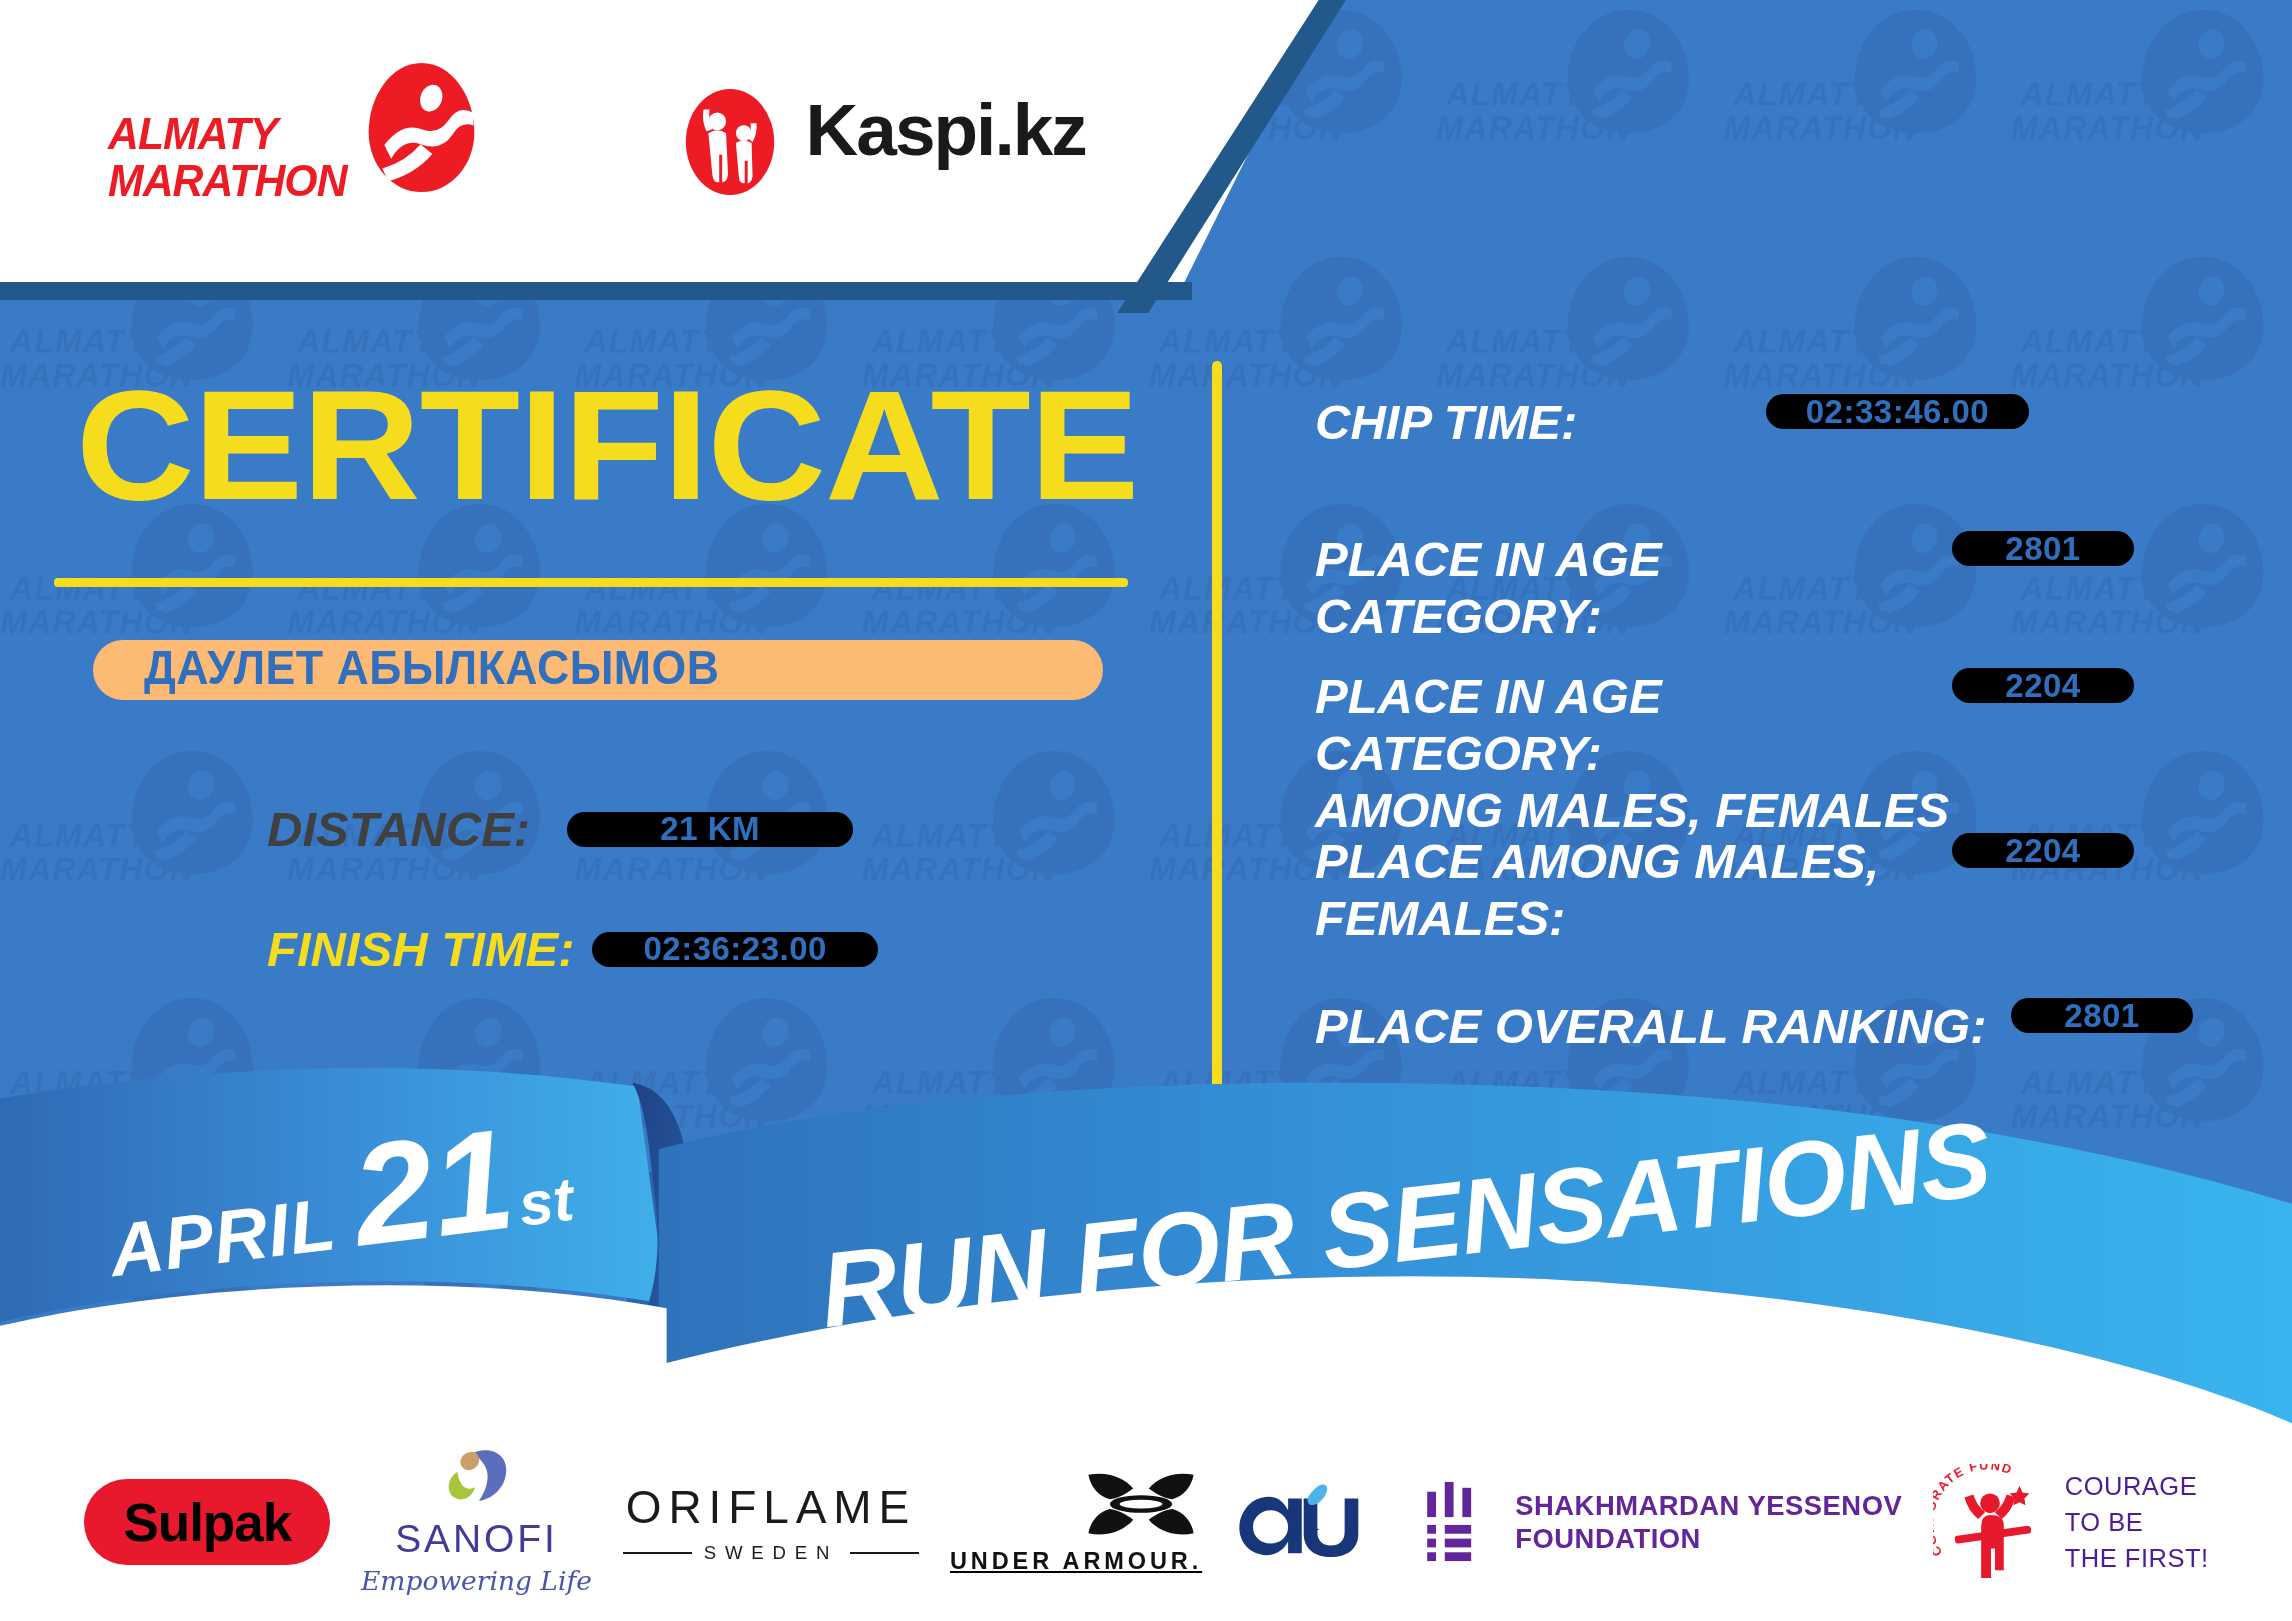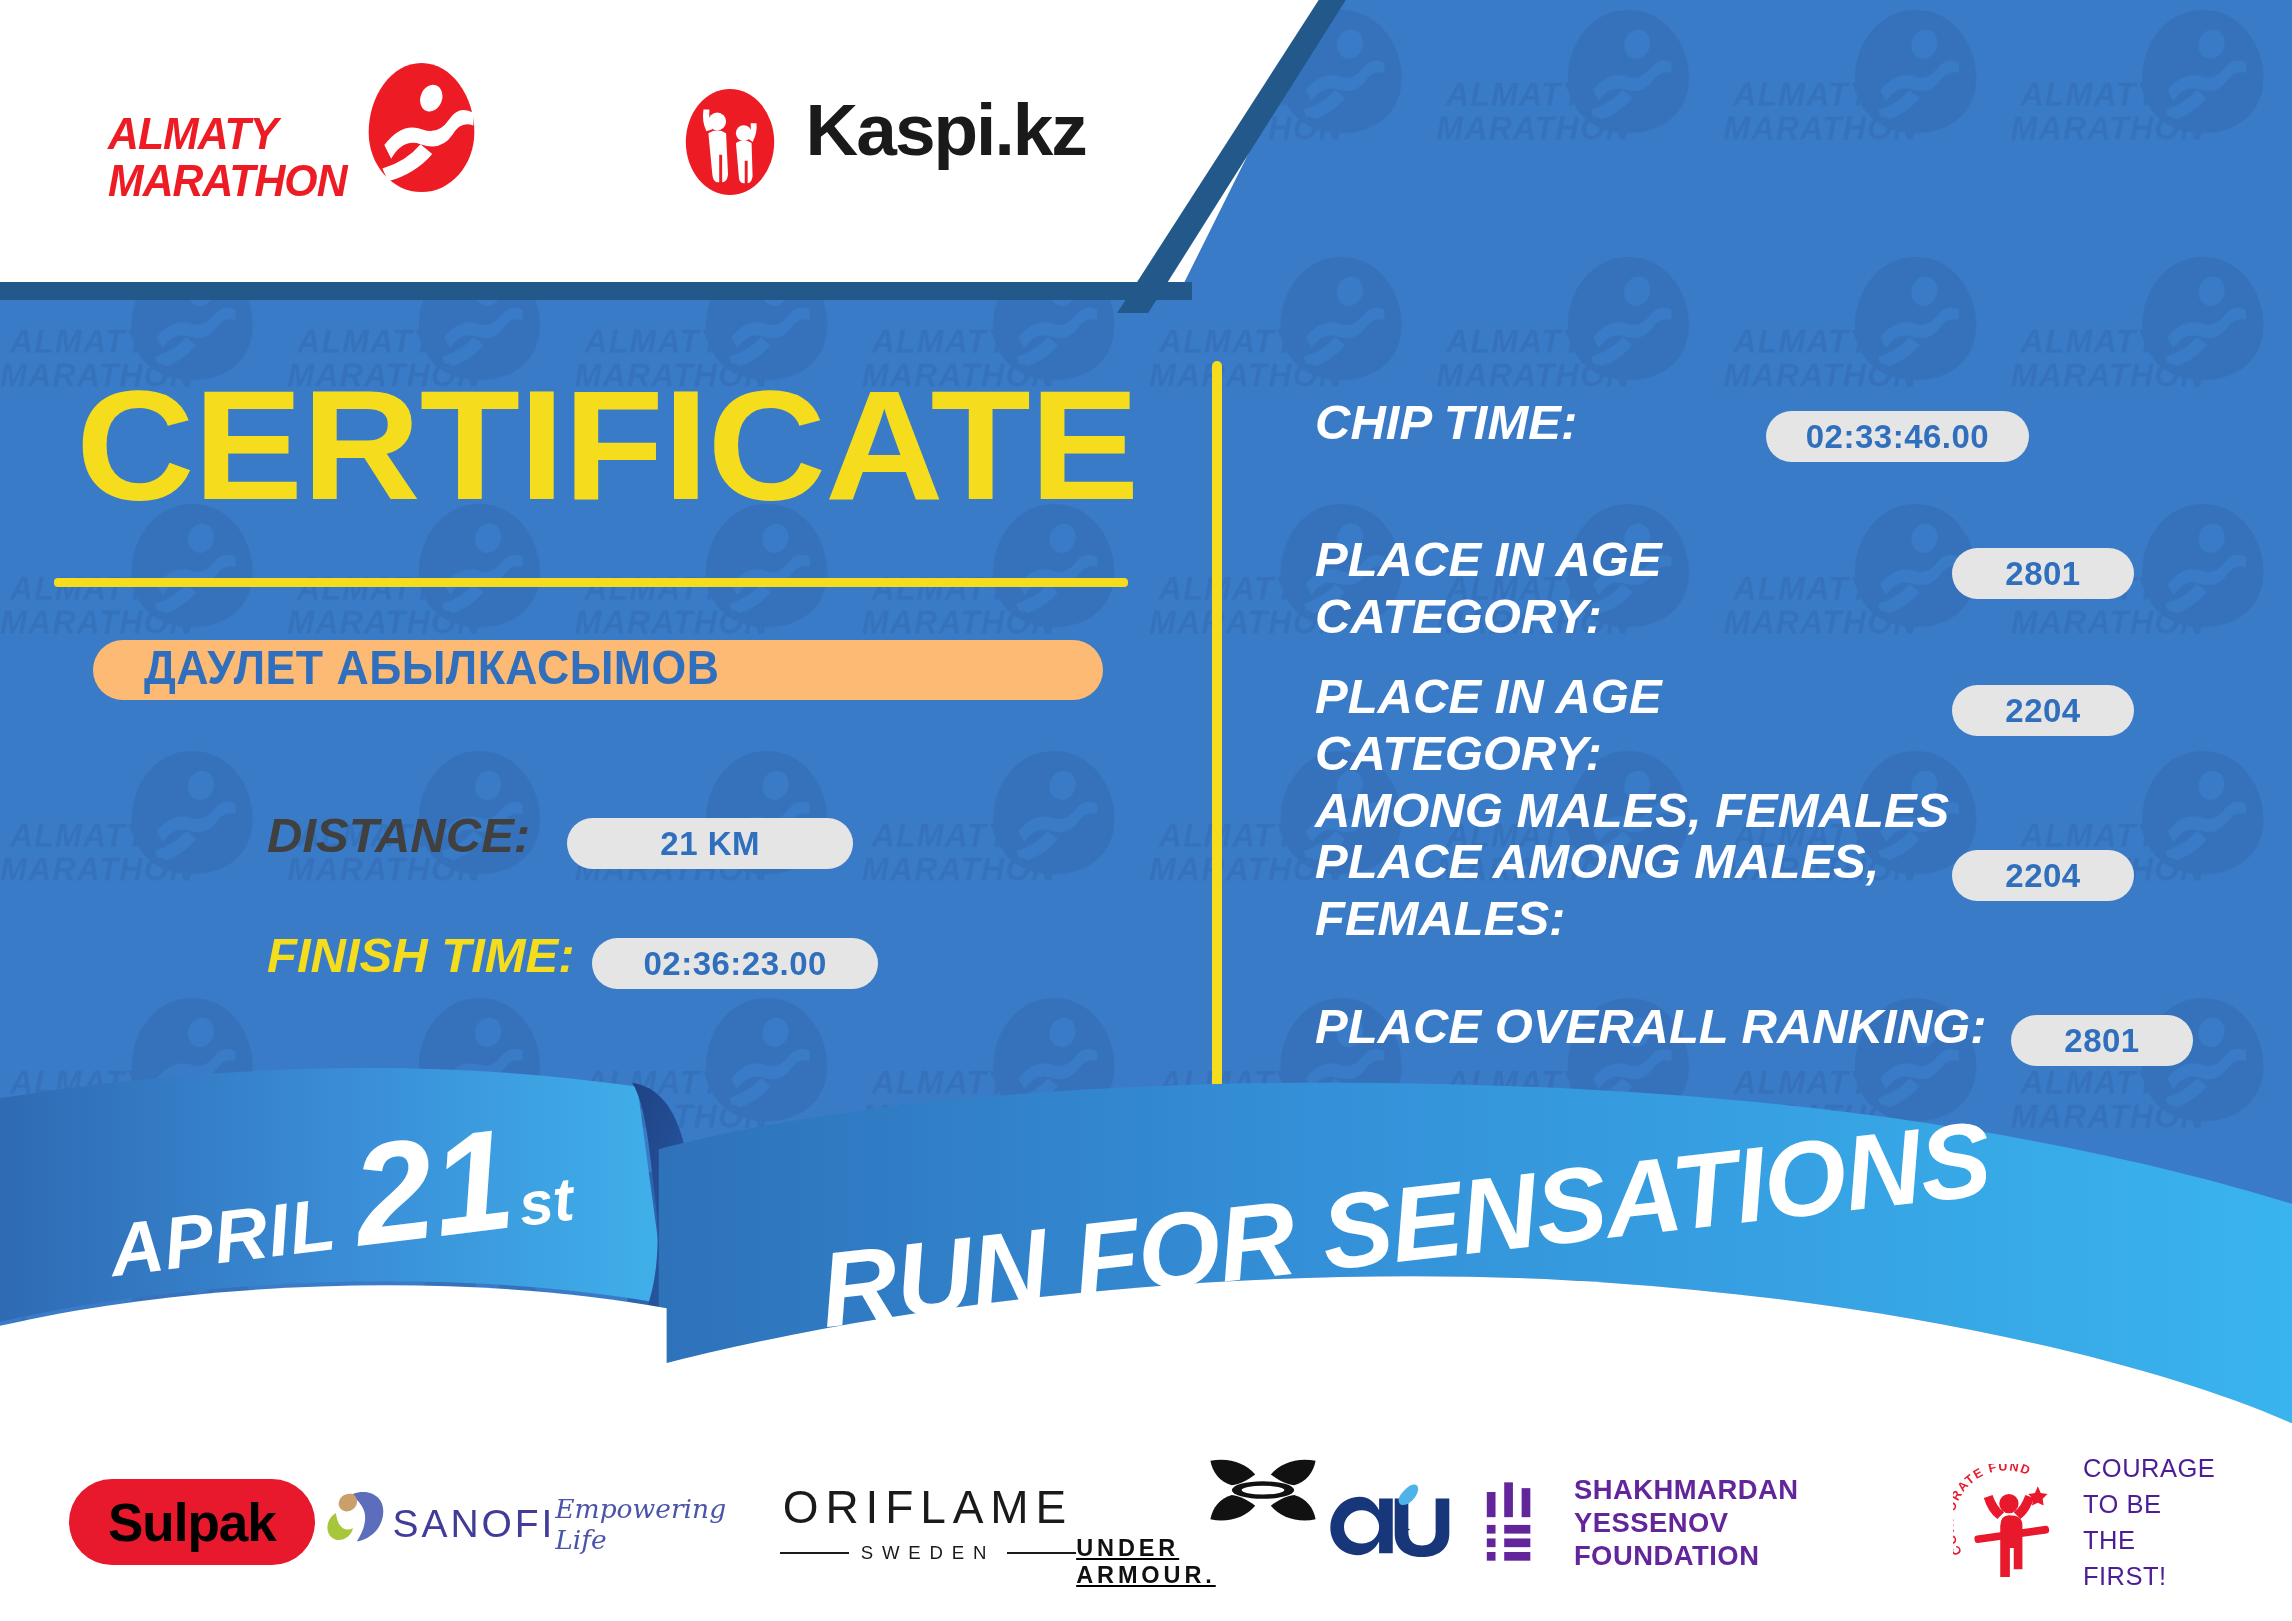--- a/index.html
+++ b/index.html
@@ -102,26 +102,25 @@
 
   .lrow { position:absolute; display:flex; align-items:center; }
   .lrow .lbl {
     font-size:49px; font-weight:bold; font-style:italic;
     font-family:"Liberation Sans Narrow","Liberation Sans", sans-serif;
     letter-spacing:0px; white-space:nowrap;
   }
   .lbl-white { color:#404040; }
   .lbl-yellow { color:#f5dd1e; }
   .val-pill {
-    background:#e5e5e5; border-radius:25.5px; height:51px;
+    background:#000000; border-radius:25.5px; height:35px;
     display:flex; align-items:center; justify-content:center;
     color:#2f6fbd; font-weight:bold; font-size:33px;
     font-family:"Liberation Sans Narrow","Liberation Sans", sans-serif;
     letter-spacing:0.5px;
-    margin-top:17px;
   }
 
   #row-distance { left:267px; top:801px; }
   #row-distance .val-pill { width:286px; margin-left:37px; }
   #row-finish { left:267px; top:921px; }
   #row-finish .val-pill { width:286px; margin-left:17.6px; }
 
   
   .v-divider {
     position:absolute; left:1212px; top:361px;
@@ -189,21 +188,21 @@
     display:flex; align-items:center; justify-content:space-around;
     padding:0 69px;
   }
   .sp { display:flex; align-items:center; justify-content:center; }
 
   .sulpak {
     background:#e8192c; border-radius:51px;
     padding:12.7px 39px;
     color:#000000; font-size:53px; font-weight:bold; letter-spacing:-1px;
   }
-  .sanofi { display:flex; flex-direction:row; align-items:center; }
+  .sanofi { display:flex; flex-direction:column; align-items:center; }
   .sanofi-word { color:#413c98; font-size:39px; letter-spacing:2.9px; margin-top:3.9px; }
   .sanofi-tag { color:#4a54a8; font-size:26.5px; font-style:italic; font-family:"DejaVu Serif", serif; margin-top:3.9px; }
 
   .oriflame { display:flex; flex-direction:column; align-items:center; }
   .oriflame-word { color:#1a1a1a; font-size:46px; letter-spacing:6.9px; }
   .oriflame-sub { display:flex; align-items:center; gap:12px; margin-top:8.8px; }
   .oriflame-sub .rule { width:69px; height:2px; background:#1a1a1a; }
   .oriflame-sub .txt { color:#1a1a1a; font-size:18.6px; letter-spacing:8.8px; }
 
   .ua { display:flex; flex-direction:column; align-items:flex-end;text-decoration:underline; }

